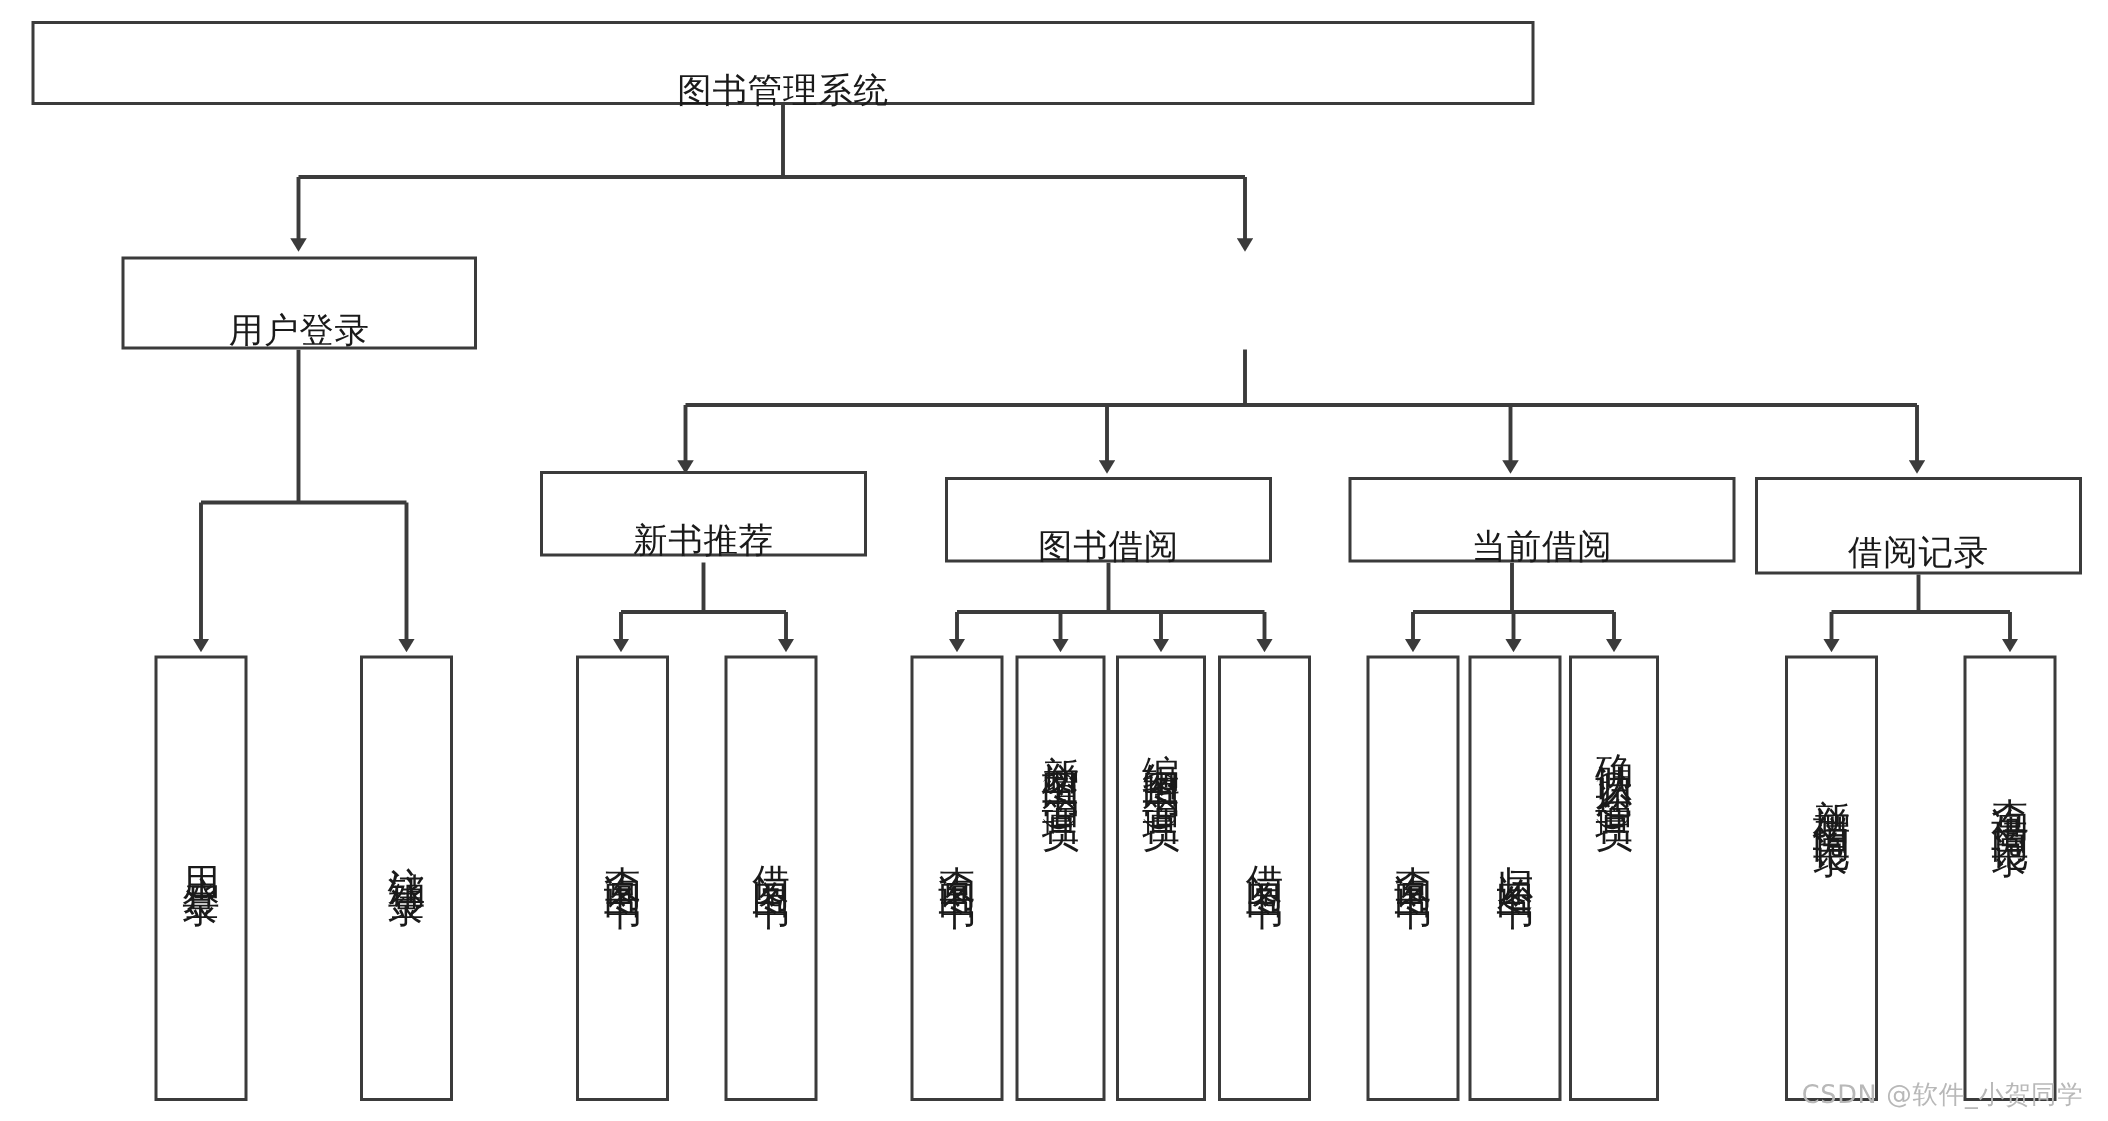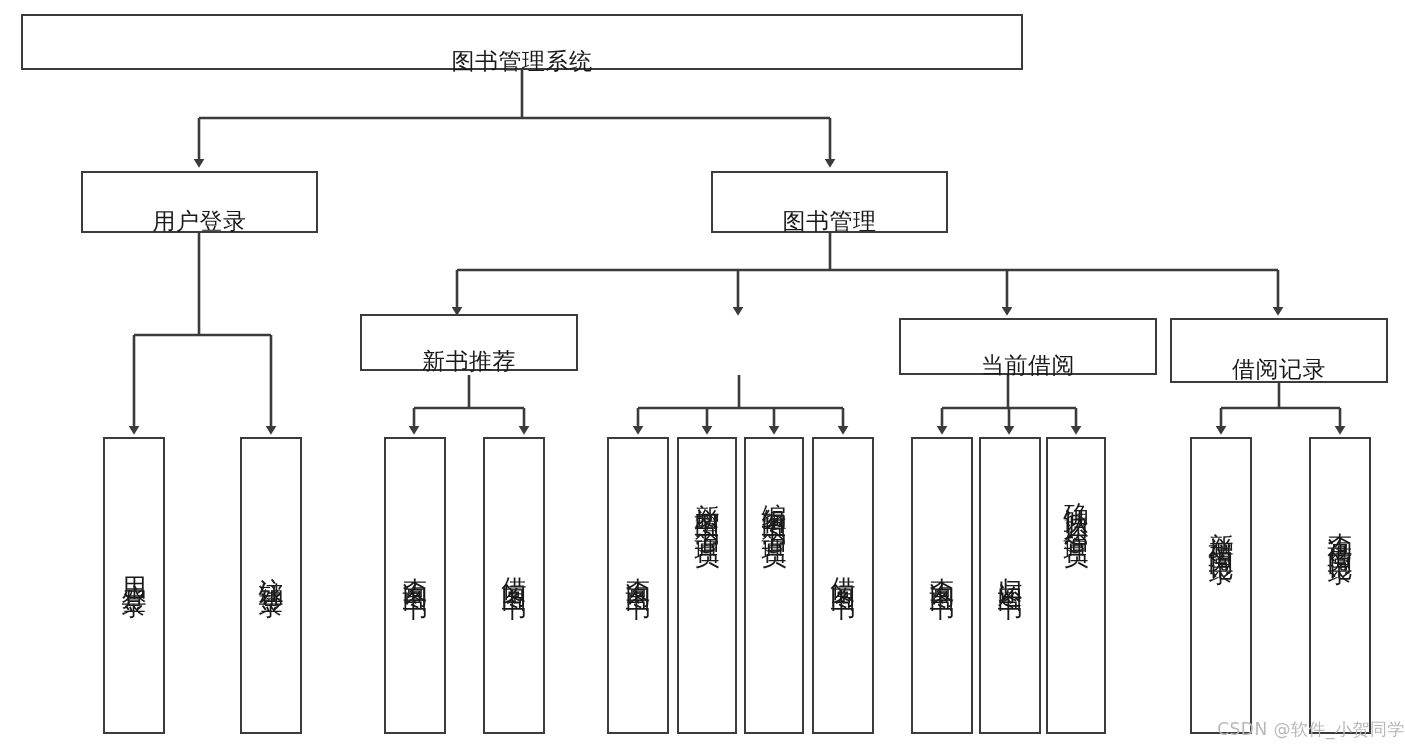--- a/index.html
+++ b/index.html
@@ -61,21 +61,21 @@
   .node.v .label {
     writing-mode: vertical-rl;
     text-orientation: upright;
     font-size: 25px;
     line-height: 1;
     letter-spacing: 6px;
     white-space: nowrap;
   }
   .watermark {
     position: absolute;
-    right: 0;
+    right: 16px;
     bottom: 6px;
     font-size: 17px;
     color: #b8b8b8;
     letter-spacing: 0.5px;
     z-index: 5;
     white-space: nowrap;
     font-family: "DejaVu Sans", "Liberation Sans", sans-serif;
   }
 </style>
 </head>
@@ -134,28 +134,28 @@
   </svg>
 
   <div class="node h root" style="left:21px; top:14px; width:1002px; height:56px;">
     <span class="label">图书管理系统</span>
   </div>
 
   <div class="node h" style="left:81px; top:171px; width:237px; height:62px;">
     <span class="label">用户登录</span>
   </div>
 
-  <div class="node h" style="left:711px; top:171px; width:237px; height:62px;">
-    <span class="label">图书管理</span>
-  </div>
 
   <div class="node h" style="left:360px; top:314px; width:218px; height:57px;">
     <span class="label">新书推荐</span>
   </div>
 
+  <div class="node h" style="left:630px; top:318px; width:218px; height:57px;">
+    <span class="label">图书借阅</span>
+  </div>
 
   <div class="node h" style="left:899px; top:318px; width:258px; height:57px;">
     <span class="label">当前借阅</span>
   </div>
 
   <div class="node h" style="left:1170px; top:318px; width:218px; height:65px;">
     <span class="label">借阅记录</span>
   </div>
 
   <div class="node v" style="left:103px; top:437px; width:62px; height:297px; padding-top:80px;">

